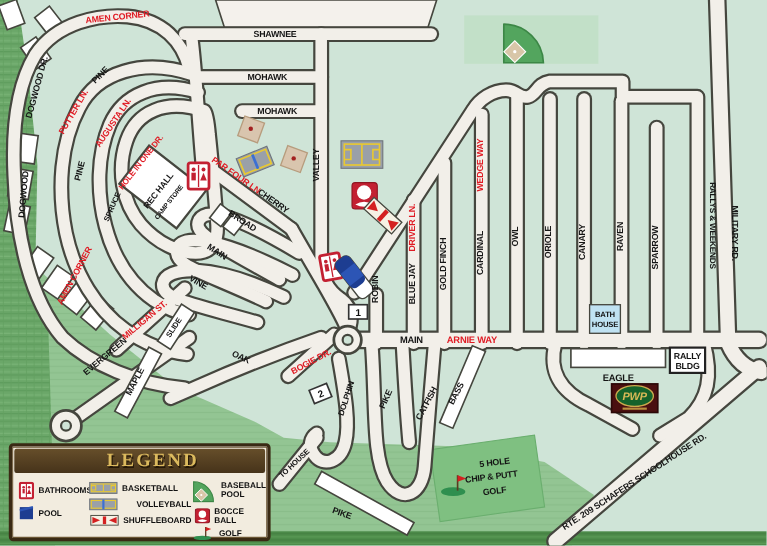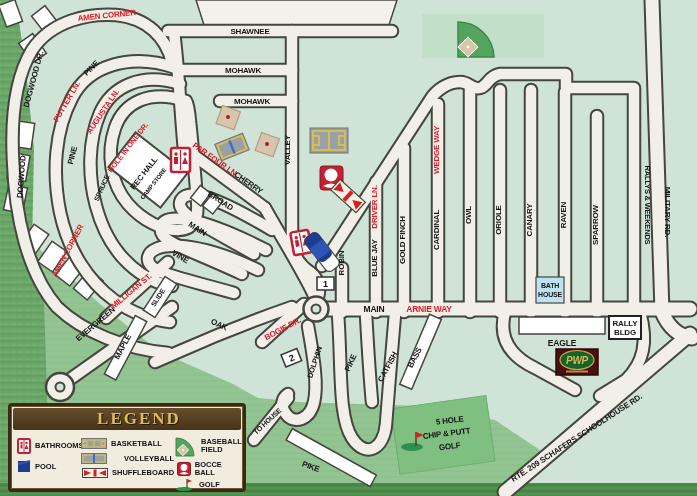--- a/index.html
+++ b/index.html
@@ -339,21 +339,21 @@
       </svg>
       <span class="li-label">HORSESHOES</span>
     </div>
 
     <div class="li" style="left:164px;top:3px;">
       <svg width="22" height="22">
         <path d="M1,21 L1,3 A18,18 0 0 1 19,21 Z" fill="#53a55e" stroke="#3c8746"></path>
         <rect x="4" y="11" width="8" height="8" transform="rotate(45 8 15)" fill="#d8c6a8" stroke="#fff" stroke-width="0.8"></rect>
         <circle cx="8" cy="15" r="1" fill="#fff"></circle>
       </svg>
-      <span class="li-label w48">BASEBALL FIELD</span>
+      <span class="li-label w48">BASEBALL POOL</span>
     </div>
     <div class="li" style="left:166px;top:29px;">
       <svg width="14" height="14">
         <rect x="0.5" y="0.5" width="13" height="13" rx="2" fill="#c32032" stroke="#8e1622"></rect>
         <circle cx="7" cy="5.5" r="3.4" fill="#fff"></circle>
         <path d="M2.5,11.5 q4.5,-3 9,0 q-4.5,2.2 -9,0" fill="#fff"></path>
       </svg>
       <span class="li-label">BOCCE BALL</span>
     </div>
     <div class="li" style="left:164px;top:46px;">

